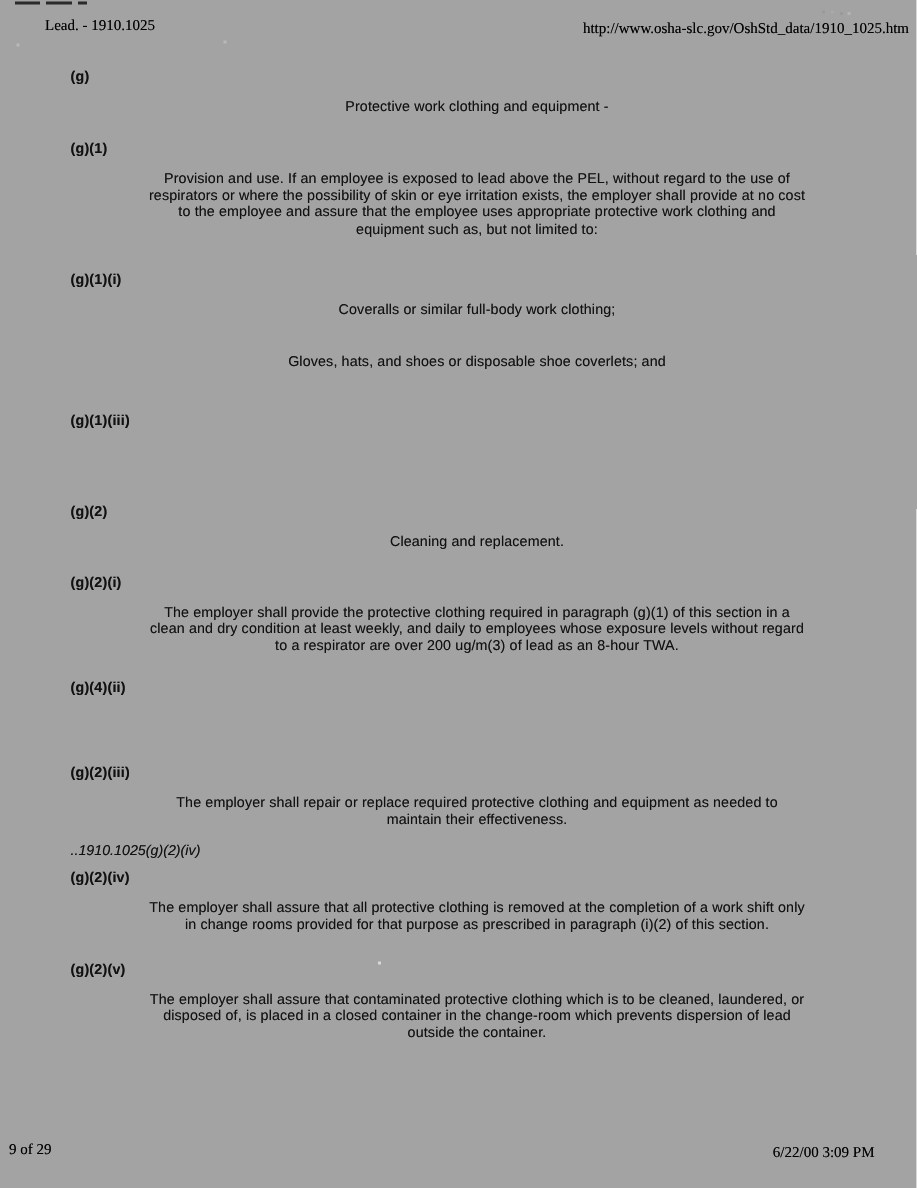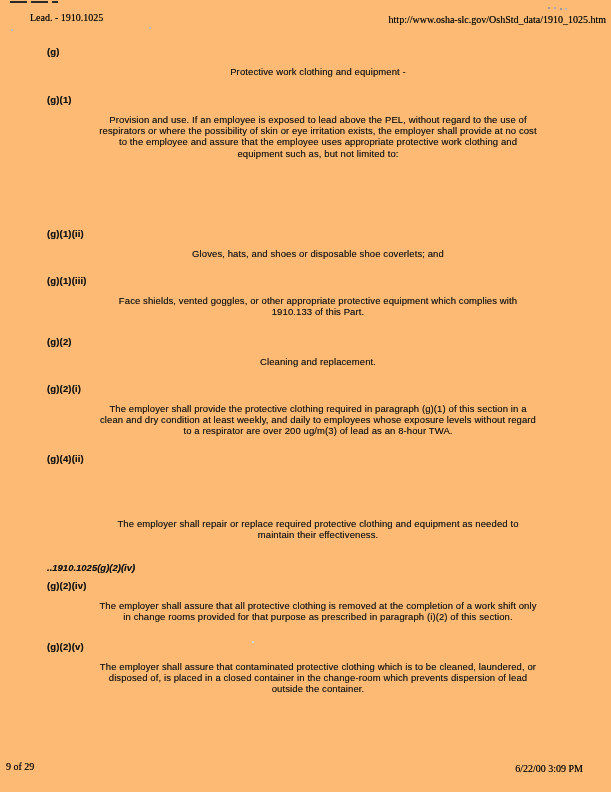--- a/index.html
+++ b/index.html
@@ -1,21 +1,21 @@
 <!DOCTYPE html>
 <html><head>
 <meta charset="utf-8">
 <title>Lead. - 1910.1025</title>
 <style>
   html, body { margin: 0; padding: 0; background: #ffffff; }
   .page {
     position: relative;
     width: 611px;
     height: 792px;
-    background: #fdba74;
+    background: #a3a3a3;
     overflow: hidden;
     font-family: "Liberation Sans", sans-serif;
     color: #111;
   }
   
   .print-serif {
     position: absolute;
     font-family: "Liberation Serif", serif;
     font-size: 10px;
     color: #000;
@@ -46,21 +46,21 @@
     line-height: 11.4px;
     white-space: pre-line;
     letter-spacing: 0.1px;
     text-shadow: 0 0 0.4px rgba(0,0,0,0.45);
     text-align: center;
   }
   .cross-ref {
     position: absolute;
     left: 47px;
     font-size: 9.5px;
-    font-weight: bold;
+    font-weight: normal;
     font-style: italic;
     line-height: 11.5px;
     text-shadow: 0 0 0.4px rgba(0,0,0,0.5);
   }
 
   
   .artifact-dash {
     position: absolute;
     left: 10px; top: 1px;
     width: 48px; height: 2px;
@@ -98,49 +98,51 @@
   </div>
 
   <div class="section" style="top:94px">
     <div class="section-label">(g)(1)</div>
     <div class="section-text">Provision and use. If an employee is exposed to lead above the PEL, without regard to the use of
 respirators or where the possibility of skin or eye irritation exists, the employer shall provide at no cost
 to the employee and assure that the employee uses appropriate protective work clothing and
 equipment such as, but not limited to:</div>
   </div>
 
+  <div class="section" style="top:181px">
+    <div class="section-label">(g)(1)(i)</div>
+    <div class="section-text">Coveralls or similar full-body work clothing;</div>
+  </div>
 
   <div class="section" style="top:228px">
-    <div class="section-label">(g)(1)(ii)</div>
     <div class="section-text">Gloves, hats, and shoes or disposable shoe coverlets; and</div>
   </div>
 
   <div class="section" style="top:275px">
     <div class="section-label">(g)(1)(iii)</div>
-    <div class="section-text">Face shields, vented goggles, or other appropriate protective equipment which complies with
-1910.133 of this Part.</div>
   </div>
 
   <div class="section" style="top:336px">
     <div class="section-label">(g)(2)</div>
     <div class="section-text">Cleaning and replacement.</div>
   </div>
 
   <div class="section" style="top:383px">
     <div class="section-label">(g)(2)(i)</div>
     <div class="section-text">The employer shall provide the protective clothing required in paragraph (g)(1) of this section in a
 clean and dry condition at least weekly, and daily to employees whose exposure levels without regard
 to a respirator are over 200 ug/m(3) of lead as an 8-hour TWA.</div>
   </div>
 
   <div class="section" style="top:453px">
     <div class="section-label">(g)(4)(ii)</div>
   </div>
 
   <div class="section" style="top:510px">
+    <div class="section-label">(g)(2)(iii)</div>
     <div class="section-text">The employer shall repair or replace required protective clothing and equipment as needed to
 maintain their effectiveness.</div>
   </div>
 
   <div class="cross-ref" style="top:562px">..1910.1025(g)(2)(iv)</div>
 
   <div class="section" style="top:580px">
     <div class="section-label">(g)(2)(iv)</div>
     <div class="section-text">The employer shall assure that all protective clothing is removed at the completion of a work shift only
 in change rooms provided for that purpose as prescribed in paragraph (i)(2) of this section.</div>

